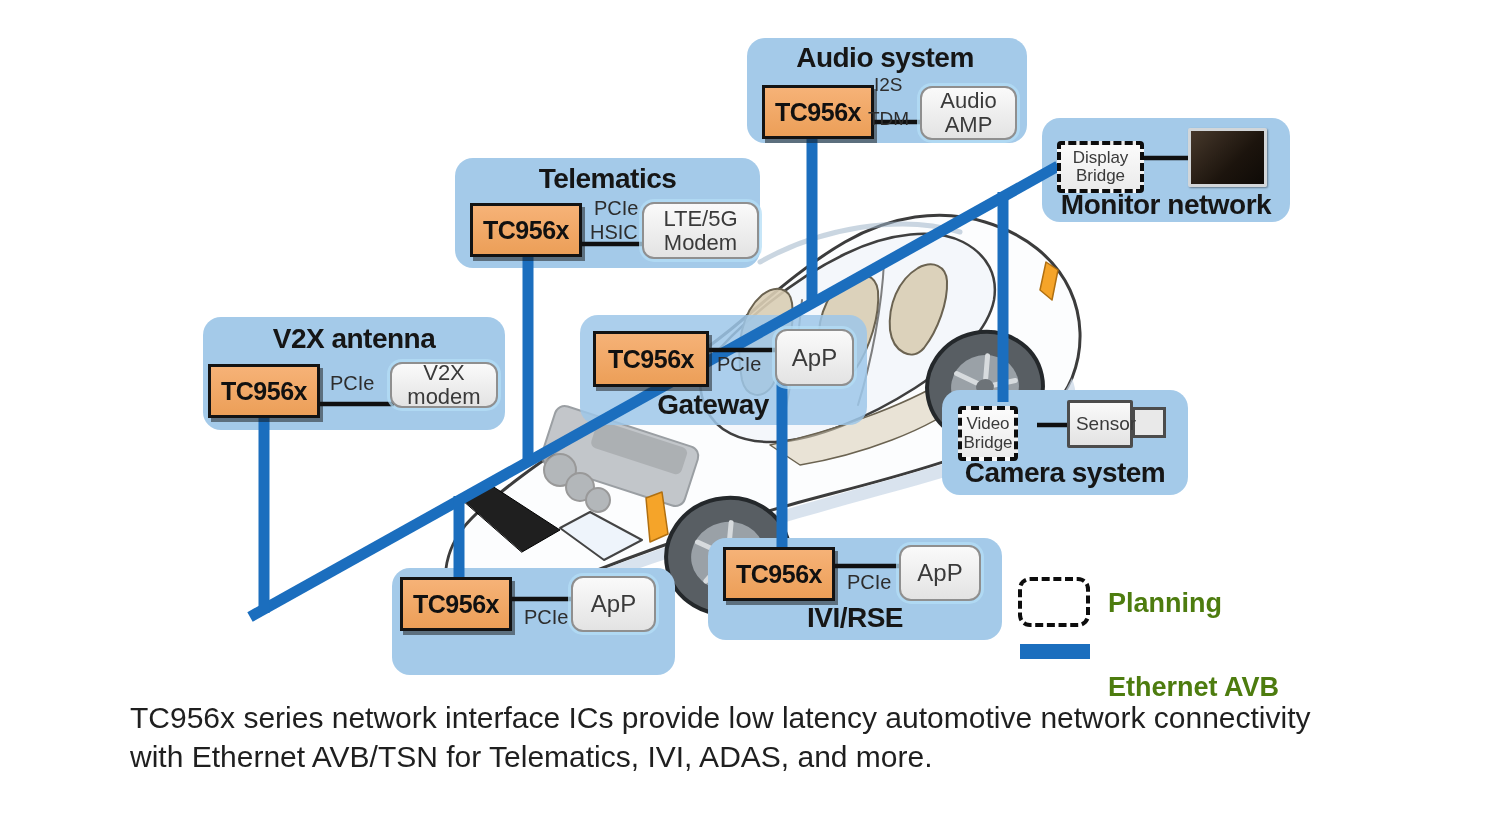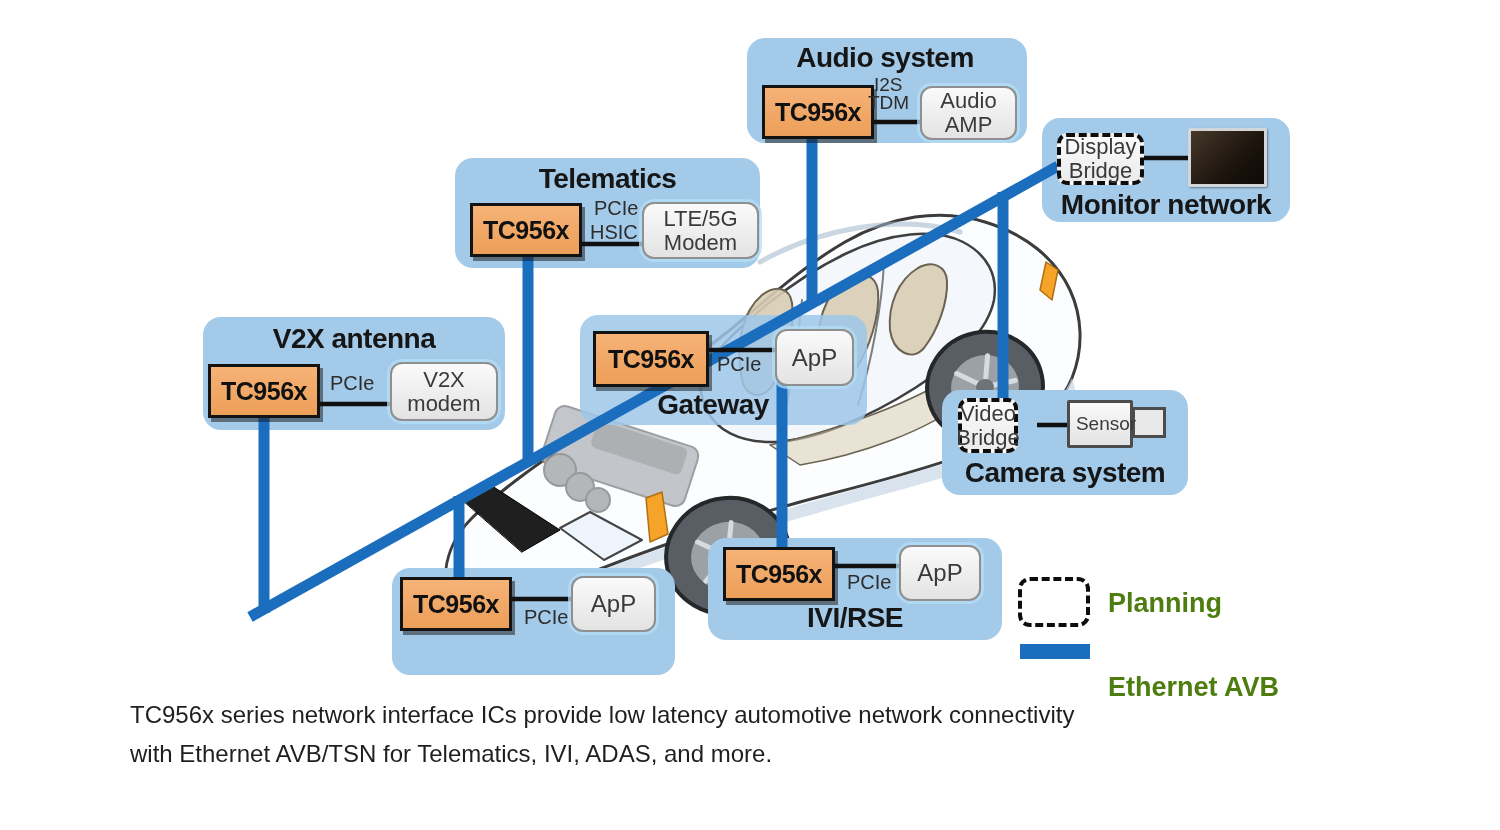--- a/index.html
+++ b/index.html
@@ -17,36 +17,36 @@
   .chip{position:absolute;width:112px;height:54px;background:linear-gradient(180deg,#f6b277,#ec9f58);
         border:3px solid #131313;box-shadow:3px 4px 0 rgba(20,20,20,0.5);
         display:flex;align-items:center;justify-content:center;
         font-weight:bold;font-size:25px;color:#111;letter-spacing:-0.5px;box-sizing:border-box;}
   
   .devbox{position:absolute;background:linear-gradient(180deg,#fafafa,#e3e3e3);
           border:2px solid #8f8f8f;border-radius:12px;
           box-shadow:0 0 0 3px rgba(180,221,246,0.75);
           display:flex;flex-direction:column;align-items:center;justify-content:center;
           font-size:22px;color:#3a3a3a;line-height:1.08;box-sizing:border-box;text-align:center;}
-  .devbox.dashed{border:4px dashed #0d0d0d;border-radius:10px;box-shadow:none;
-                 background:linear-gradient(180deg,#fbfbfb,#ebebeb);font-size:22px;}
+  .devbox.dashed{border:4px dashed #0d0d0d;border-radius:4px;box-shadow:none;
+                 background:linear-gradient(180deg,#fbfbfb,#ebebeb);font-size:17px;margin-top:8px;}
   .devbox.square{border:3px solid #4c4c4c;border-radius:2px;box-shadow:none;font-size:19px;padding-left:12px;}
   .lens{position:absolute;background:#e9e9e9;border:3px solid #4c4c4c;box-sizing:border-box;}
   .screen{position:absolute;border:3px solid #d2d6d9;border-radius:2px;box-sizing:border-box;
           background:linear-gradient(135deg,#46382b 0%,#1c140d 60%,#0e0a06 100%);
           box-shadow:1px 1px 2px rgba(0,0,0,0.4);}
   
   .bus{position:absolute;font-size:20px;color:#2d2d2d;white-space:nowrap;}
   
   .legendbox{position:absolute;width:72px;height:50px;border:4px dashed #0d0d0d;border-radius:12px;
              background:#ffffff;box-sizing:border-box;}
   .legendbar{position:absolute;width:70px;height:15px;background:#1b6ebe;}
   .legendlabel{position:absolute;font-weight:bold;font-size:27px;color:#4d7c0f;white-space:nowrap;}
   
-  .caption{position:absolute;font-size:24px;color:#1f1f1f;white-space:nowrap;}
+  .caption{position:absolute;font-size:30px;color:#1f1f1f;white-space:nowrap;}
 </style>
 </head>
 <body>
 
 <div class="stage">
 
   <svg class="layer" viewBox="0 0 1500 830">
     <g stroke-linejoin="round" stroke-linecap="round">
 
       <path d="M452,618 C438,578 446,544 472,518 C500,490 540,462 585,432 C640,395 690,362 730,330
@@ -132,21 +132,21 @@
       <line x1="707" y1="350" x2="779" y2="350"></line>
       <line x1="1037" y1="425" x2="1071" y2="425"></line>
       <line x1="511" y1="599" x2="575" y2="599"></line>
       <line x1="835" y1="566" x2="903" y2="566"></line>
     </g>
   </svg>
 
   <div class="title" style="left:747px;top:42px;width:276px;">Audio system</div>
   <div class="chip" style="left:762px;top:85px;">TC956x</div>
   <div class="bus" style="left:874px;top:74px;font-size:19px;">I2S</div>
-  <div class="bus" style="left:868px;top:92px;font-size:19px;">TDM</div>
+  <div class="bus" style="left:868px;top:108px;font-size:19px;">TDM</div>
   <div class="devbox" style="left:920px;top:86px;width:97px;height:54px;">
     <span>Audio</span>
     <span>AMP</span>
   </div>
 
   <div class="title" style="left:1042px;top:189px;width:248px;">Monitor network</div>
   <div class="devbox dashed" style="left:1057px;top:133px;width:87px;height:52px;">
     <span>Display</span>
     <span>Bridge</span>
   </div>
@@ -157,21 +157,21 @@
   <div class="bus" style="left:594px;top:197px;">PCIe</div>
   <div class="bus" style="left:590px;top:221px;">HSIC</div>
   <div class="devbox" style="left:642px;top:202px;width:117px;height:57px;">
     <span>LTE/5G</span>
     <span>Modem</span>
   </div>
 
   <div class="title" style="left:203px;top:323px;width:302px;">V2X antenna</div>
   <div class="chip" style="left:208px;top:364px;">TC956x</div>
   <div class="bus" style="left:330px;top:372px;">PCIe</div>
-  <div class="devbox" style="left:390px;top:362px;width:108px;height:59px;">
+  <div class="devbox" style="left:390px;top:362px;width:108px;height:46px;">
     <span>V2X</span>
     <span>modem</span>
   </div>
 
   <div class="title" style="left:580px;top:389px;width:266px;">Gateway</div>
   <div class="chip" style="left:593px;top:331px;width:116px;height:56px;">TC956x</div>
   <div class="bus" style="left:717px;top:353px;">PCIe</div>
   <div class="devbox" style="left:775px;top:329px;width:79px;height:57px;font-size:24px;">
     <span>ApP</span>
   </div>

